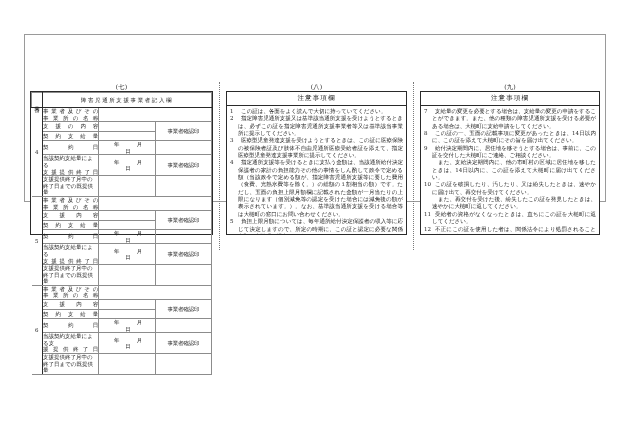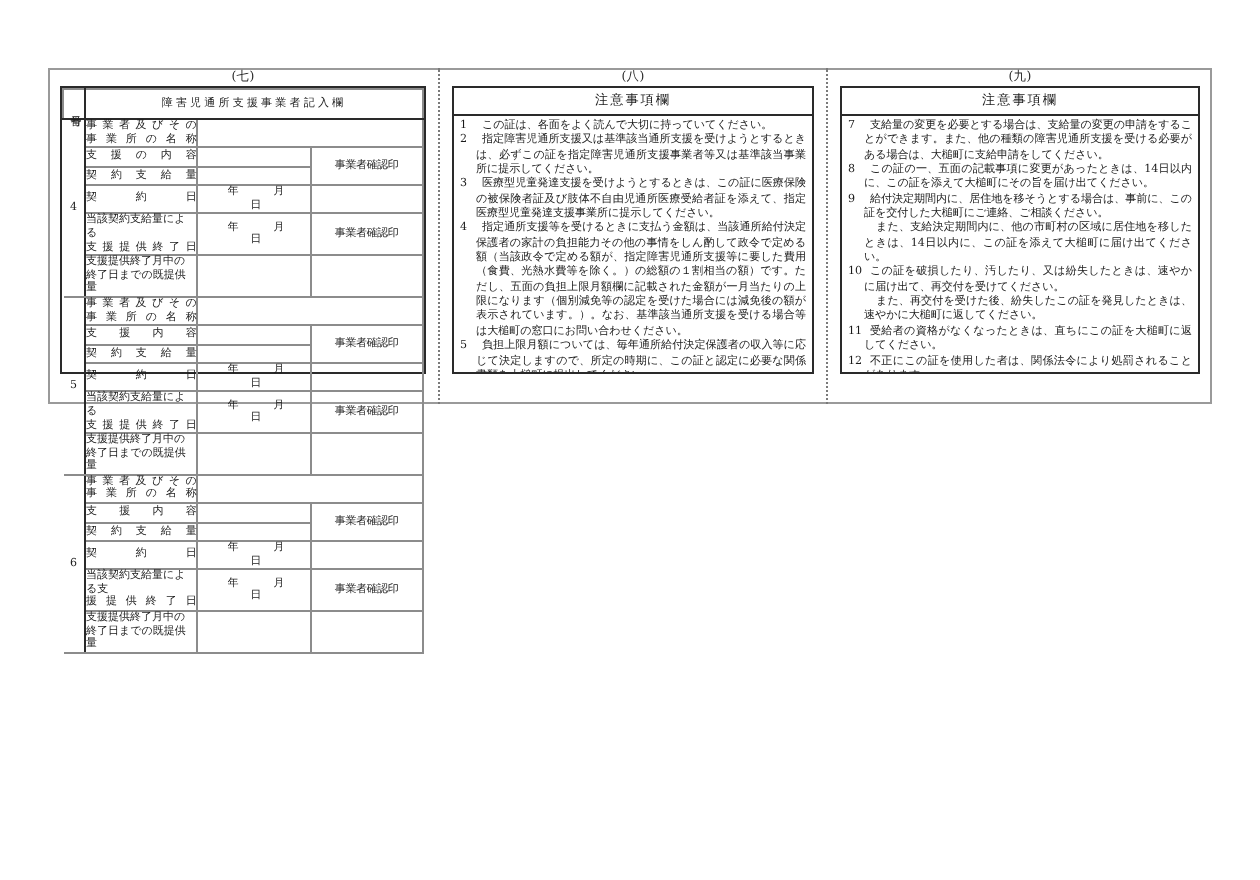--- a/index.html
+++ b/index.html
@@ -28,20 +28,21 @@
     display:flex;
     box-sizing:border-box;
   }
 
   
   .panel{
     position:relative;
     box-sizing:border-box;
     padding:0 6px;
     height:100%;
+    margin-top:48px;
   }
   .panel.p7{width:195px;}
   .panel.p8{width:194px;border-left:1px dotted #7a7a7a;}
   .panel.p9{width:193px;border-left:1px dotted #7a7a7a;}
 
   .panel-num{
     text-align:center;
     font-size:6.2px;
     letter-spacing:.2px;
     line-height:9px;

